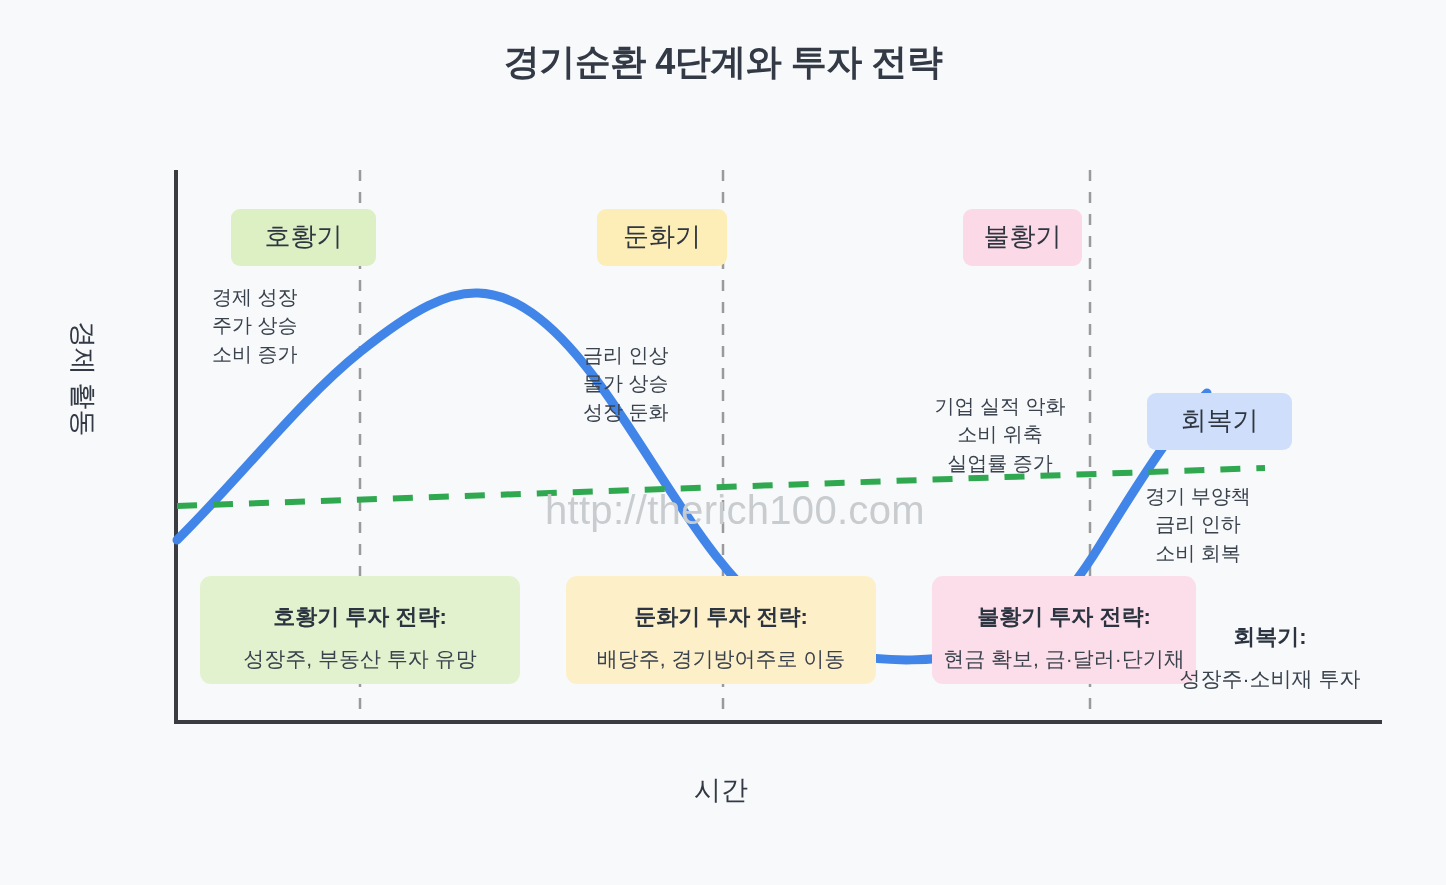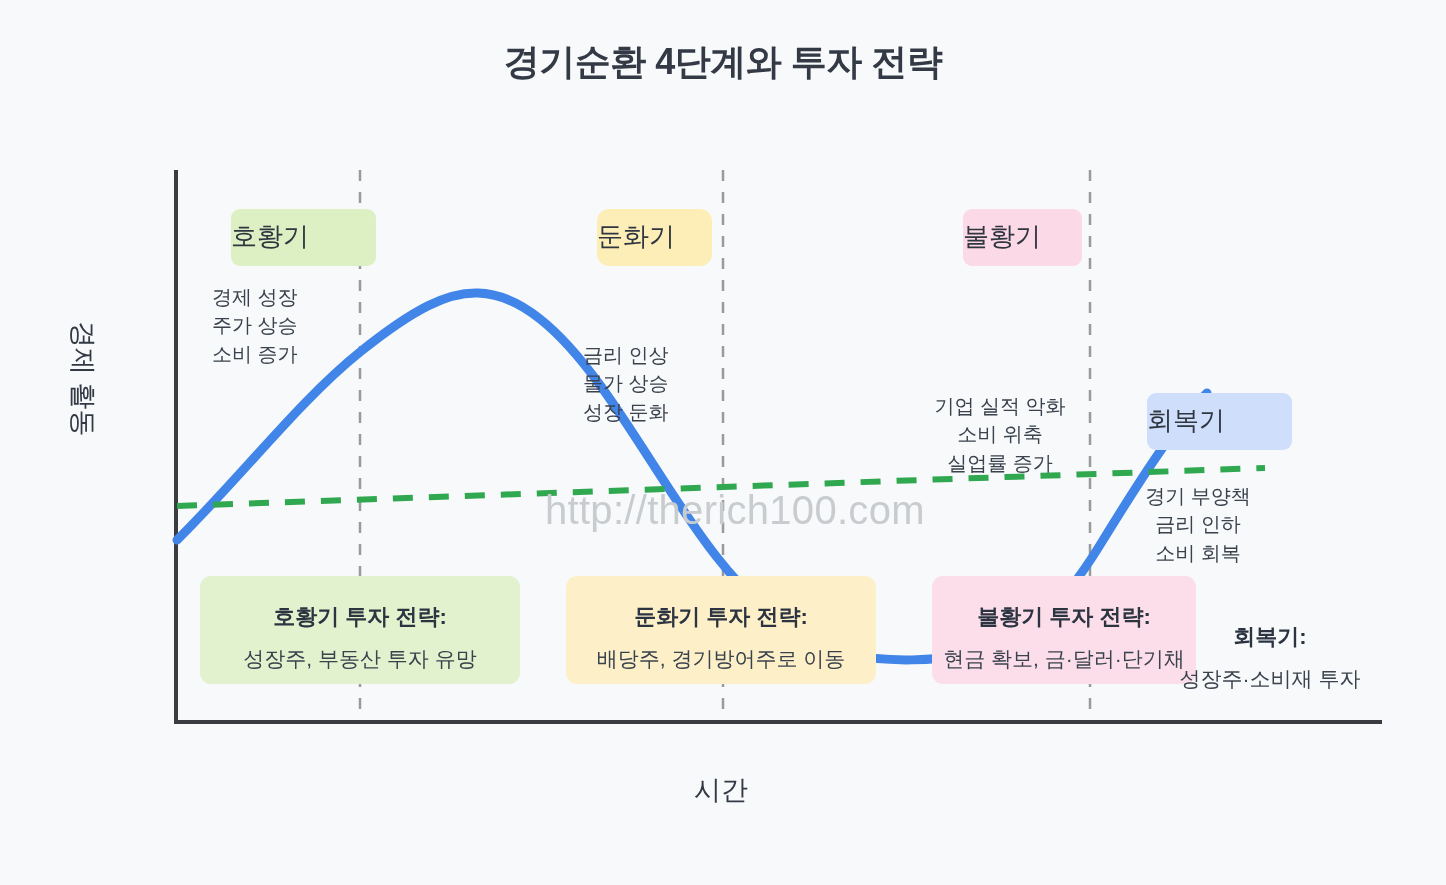--- a/index.html
+++ b/index.html
@@ -94,21 +94,21 @@
     color: #c9cccf;
     letter-spacing: 0.3px;
     white-space: nowrap;
   }
 
   
   .phase-pill {
     position: absolute;
     border-radius: 9px;
     font-size: 26px;
-    text-align: left;
+    text-align: center;
     padding: 10px 0 12px 0;
     color: #2f3640;
     white-space: nowrap;
   }
 
   
   .phase-notes {
     position: absolute;
     font-size: 20px;
     line-height: 1.42;
@@ -168,21 +168,21 @@
              C 890,664 935,660 975,654
              C 1020,647 1060,610 1100,545
              C 1140,480 1175,425 1207,393" fill="none" stroke="#4285e8" stroke-width="9" stroke-linecap="round"></path>
 
     <line x1="177" y1="506" x2="1265" y2="468" stroke="#2fa84f" stroke-width="6" stroke-dasharray="20 16" stroke-linecap="butt"></line>
   </svg>
 
   <div class="watermark">http://therich100.com</div>
 
   <div class="phase-pill" style="left:231px; top:209px; width:145px; background:#dcf0c4;">호황기</div>
-  <div class="phase-pill" style="left:597px; top:209px; width:115px; background:#fdeeb8;border-radius:12px;">둔화기</div>
+  <div class="phase-pill" style="left:597px; top:209px; width:130px; background:#fdeeb8;">둔화기</div>
   <div class="phase-pill" style="left:963px; top:209px; width:119px; background:#fcd9e6;">불황기</div>
   <div class="phase-pill" style="left:1147px; top:393px; width:145px; background:#cfdffb;">회복기</div>
 
   <div class="phase-notes" style="left:212px; top:283px; text-align:center;">경제 성장
 주가 상승
 소비 증가</div>
   <div class="phase-notes" style="left:583px; top:341px; text-align:left;">금리 인상
 물가 상승
 성장 둔화</div>
   <div class="phase-notes" style="left:925px; top:392px; text-align:center; width:150px;">기업 실적 악화

